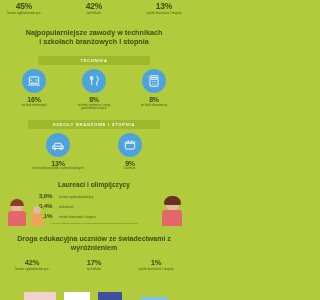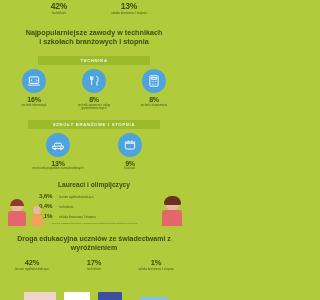--- a/index.html
+++ b/index.html
@@ -148,20 +148,24 @@
     border-radius: 1px 1px 0 0;
   }
 </style>
 </head>
 <body>
 
 <div class="page">
 
   <div class="top-row">
     <div class="top-cell">
+      <span class="pct">45%</span>
+      <span class="cap">liceum ogólnokształcące</span>
+    </div>
+    <div class="top-cell">
       <span class="pct">42%</span>
       <span class="cap">technikum</span>
     </div>
     <div class="top-cell">
       <span class="pct">13%</span>
       <span class="cap">szkoła branżowa I stopnia</span>
     </div>
   </div>
 
   <div class="headline">Najpopularniejsze zawody w technikach i szkołach branżowych I stopnia</div>

